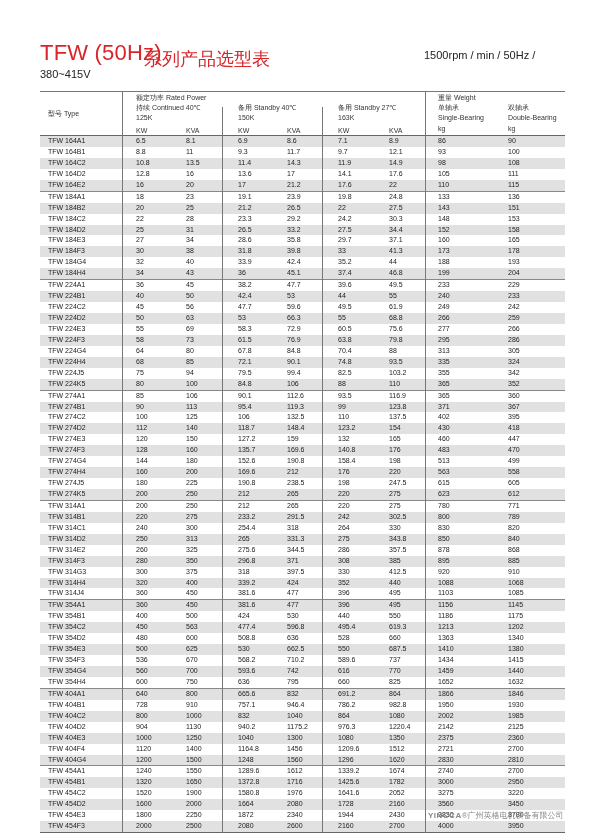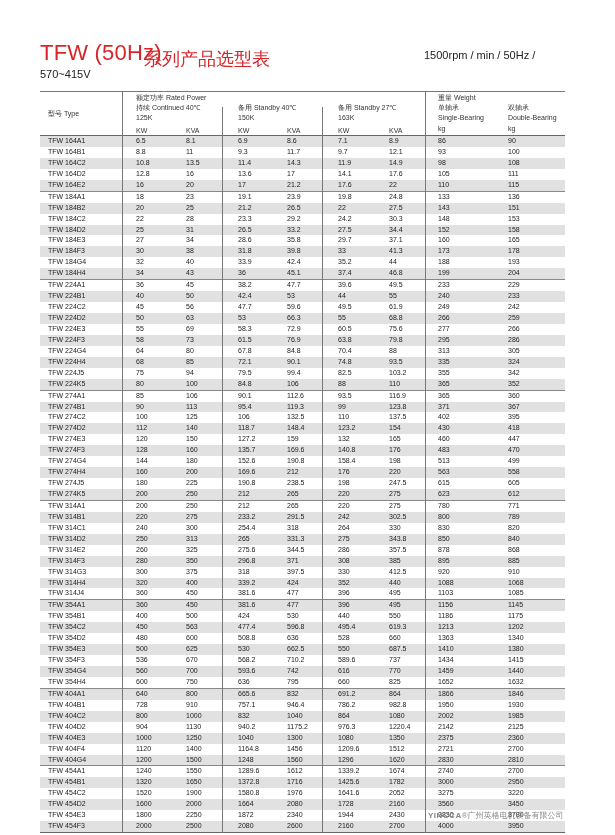--- a/index.html
+++ b/index.html
@@ -22,21 +22,21 @@
   .c5{left:298px}.c6{left:349px}.c7{left:398px}.c8{left:468px}
   .footer { position:absolute; left:428px; top:810px; font-size:8px; color:#888; white-space:nowrap; }
   .footer b { color:#888; letter-spacing:0.5px; }
 </style>
 </head>
 <body>
 
 <div class="title">TFW (50Hz)</div>
 <div class="title-cn">系列产品选型表</div>
 <div class="spec">1500rpm / min / 50Hz /</div>
-<div class="voltage">570~415V</div>
+<div class="voltage">380~415V</div>
 
 <div class="tbl">
   <div class="hdr">
     <span style="left:8px;top:17px">型号 Type</span>
     <span style="left:96px;top:1px">额定功率 Rated Power</span>
     <span style="left:96px;top:11px">持续 Continued 40℃</span>
     <span style="left:96px;top:22px">125K</span>
     <span style="left:96px;top:35px">KW</span>
     <span style="left:146px;top:35px">KVA</span>
     <span style="left:198px;top:11px">备用 Standby 40℃</span>

